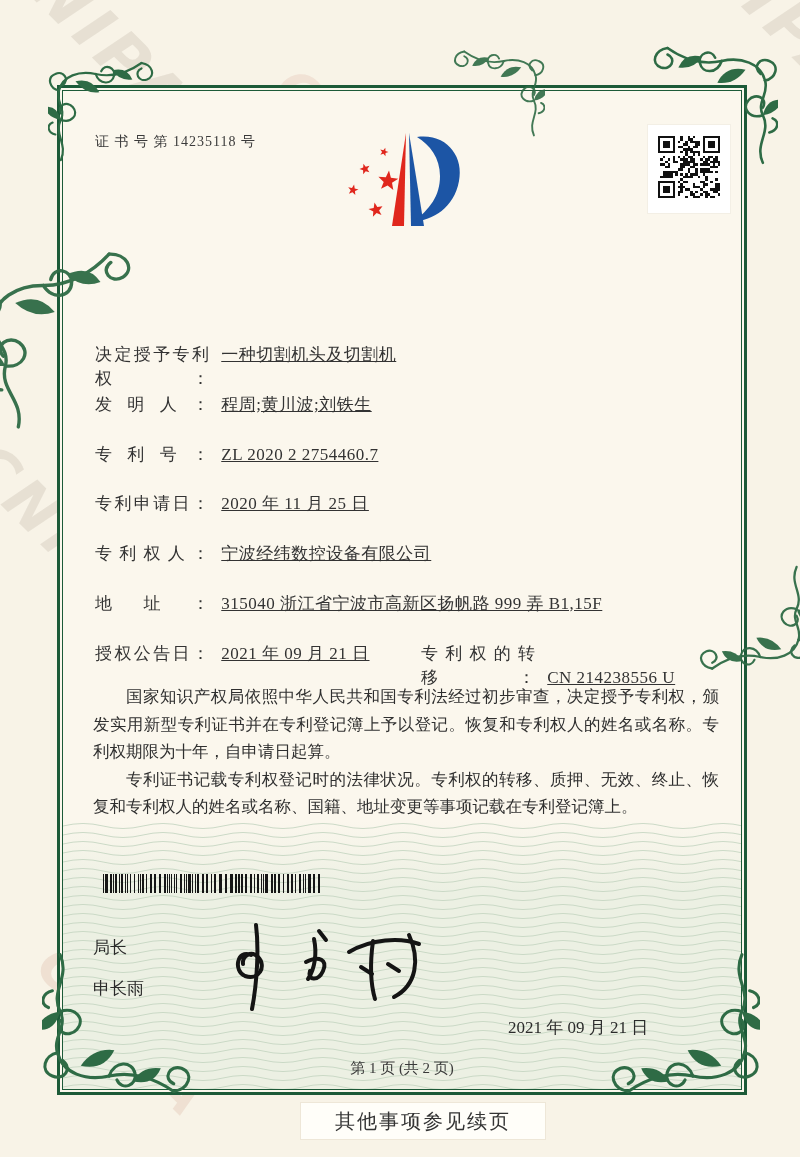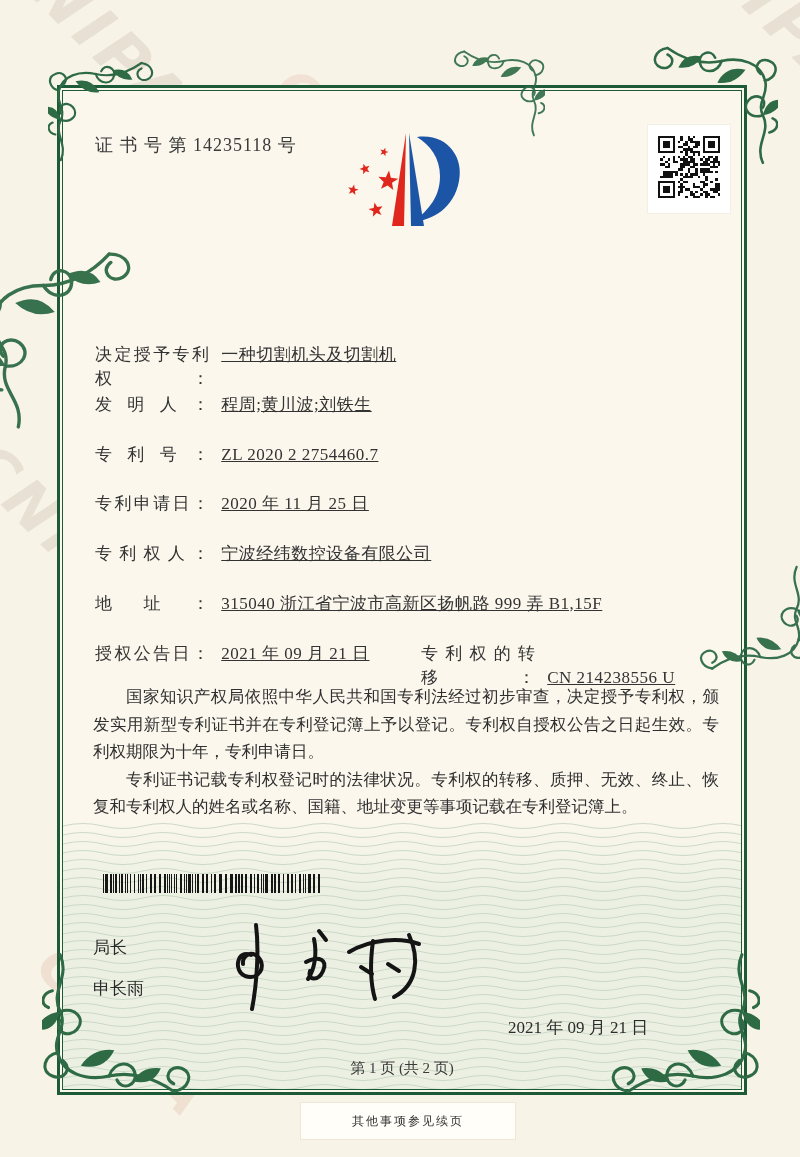--- a/index.html
+++ b/index.html
@@ -30,21 +30,21 @@
   .content{position:absolute;inset:0;}
   .content > *{position:absolute;}
   
   .waves{
     left:0;top:730px;width:678px;height:268px;z-index:0;
     background:linear-gradient(180deg, rgba(238,242,229,0) 0, #ecf0e3 70px);
   }
   .waves svg{position:absolute;inset:0;}
   .above{z-index:2;}
   
-  .cert-no{left:32px;top:42px;font-size:18px;letter-spacing:1px;color:#3a3a3a;}
+  .cert-no{left:32px;top:42px;font-size:14px;letter-spacing:1px;color:#3a3a3a;}
   .logo{left:270px;top:34px;width:140px;height:106px;}
   .qr-box{
     left:585px;top:34px;width:82px;height:88px;background:#fff;
     box-shadow:0 0 0 1px rgba(0,0,0,0.03);
   }
   .qr-box svg{display:block;margin:11px auto 0 auto;}
   .doc-title{
     left:0;top:150px;width:100%;text-align:center;
     font-size:40px;font-weight:bold;letter-spacing:8px;color:#1d1d1d;
   }
@@ -67,23 +67,23 @@
   .barcode{left:40px;top:783px;width:218px;height:19px;}
   .signer-title{left:30px;top:845px;font-size:17px;color:#2b2b2b;}
   .signer-name{left:30px;top:886px;font-size:17px;color:#2b2b2b;}
   .signature{left:158px;top:828px;width:215px;height:95px;}
   .issue-date{left:390px;top:925px;width:250px;text-align:center;font-size:17px;color:#2b2b2b;}
   .page-info{left:0;top:968px;width:100%;text-align:center;font-size:15px;color:#3a3a3a;}
   
   .flourish{position:absolute;color:#2e6b45;z-index:3;pointer-events:none;}
   
   .continuation{
-    position:absolute;left:300px;top:1102px;width:216px;height:38px;z-index:2;
+    position:absolute;left:300px;top:1102px;width:246px;height:38px;z-index:2;
     background:#fffef9;border:1px solid #eee7d8;box-sizing:border-box;
-    text-align:center;line-height:36px;font-size:12px;color:#333;letter-spacing:2px;
+    text-align:center;line-height:36px;font-size:20px;color:#333;letter-spacing:2px;
   }
 </style>
 </head>
 <body>
 
 <svg width="0" height="0" style="position:absolute" aria-hidden="true">
   <defs>
     <symbol id="flourish-sym" viewBox="0 0 120 120">
       <g fill="none" stroke="currentColor" stroke-width="2.4" stroke-linecap="round">
         <path d="M14,2 C22,20 6,30 14,46 C20,58 8,66 12,78"></path>
@@ -384,21 +384,21 @@
         <div class="field-row above" style="top:551px">
           <span class="flabel">授权公告日：</span>
           <span class="fvalue">2021 年 09 月 21 日</span>
           <span class="grant-second">
             <span class="grant-no-label">专利权的转移：</span>
             <span class="fvalue">CN 214238556 U</span>
           </span>
         </div>
 
         <div class="body-text above">
-          <p>国家知识产权局依照中华人民共和国专利法经过初步审查，决定授予专利权，颁发实用新型专利证书并在专利登记簿上予以登记。专利权自授权公告之日起生效。专利权期限为十年，专利申请日。</p>
+          <p>国家知识产权局依照中华人民共和国专利法经过初步审查，决定授予专利权，颁发实用新型专利证书并在专利登记簿上予以登记。恢复和专利权人的姓名或名称。专利权期限为十年，自申请日起算。</p>
           <p>专利证书记载专利权登记时的法律状况。专利权的转移、质押、无效、终止、恢复和专利权人的姓名或名称、国籍、地址变更等事项记载在专利登记簿上。</p>
         </div>
 
         <svg class="barcode above" id="barcode-svg" viewBox="0 0 218 19" preserveAspectRatio="none">
             <rect x="0" y="0" width="1" height="19" fill="#161616"></rect>
             <rect x="2" y="0" width="3" height="19" fill="#161616"></rect>
             <rect x="7" y="0" width="2" height="19" fill="#161616"></rect>
             <rect x="10" y="0" width="1" height="19" fill="#161616"></rect>
             <rect x="12" y="0" width="2" height="19" fill="#161616"></rect>
             <rect x="16" y="0" width="1" height="19" fill="#161616"></rect>

